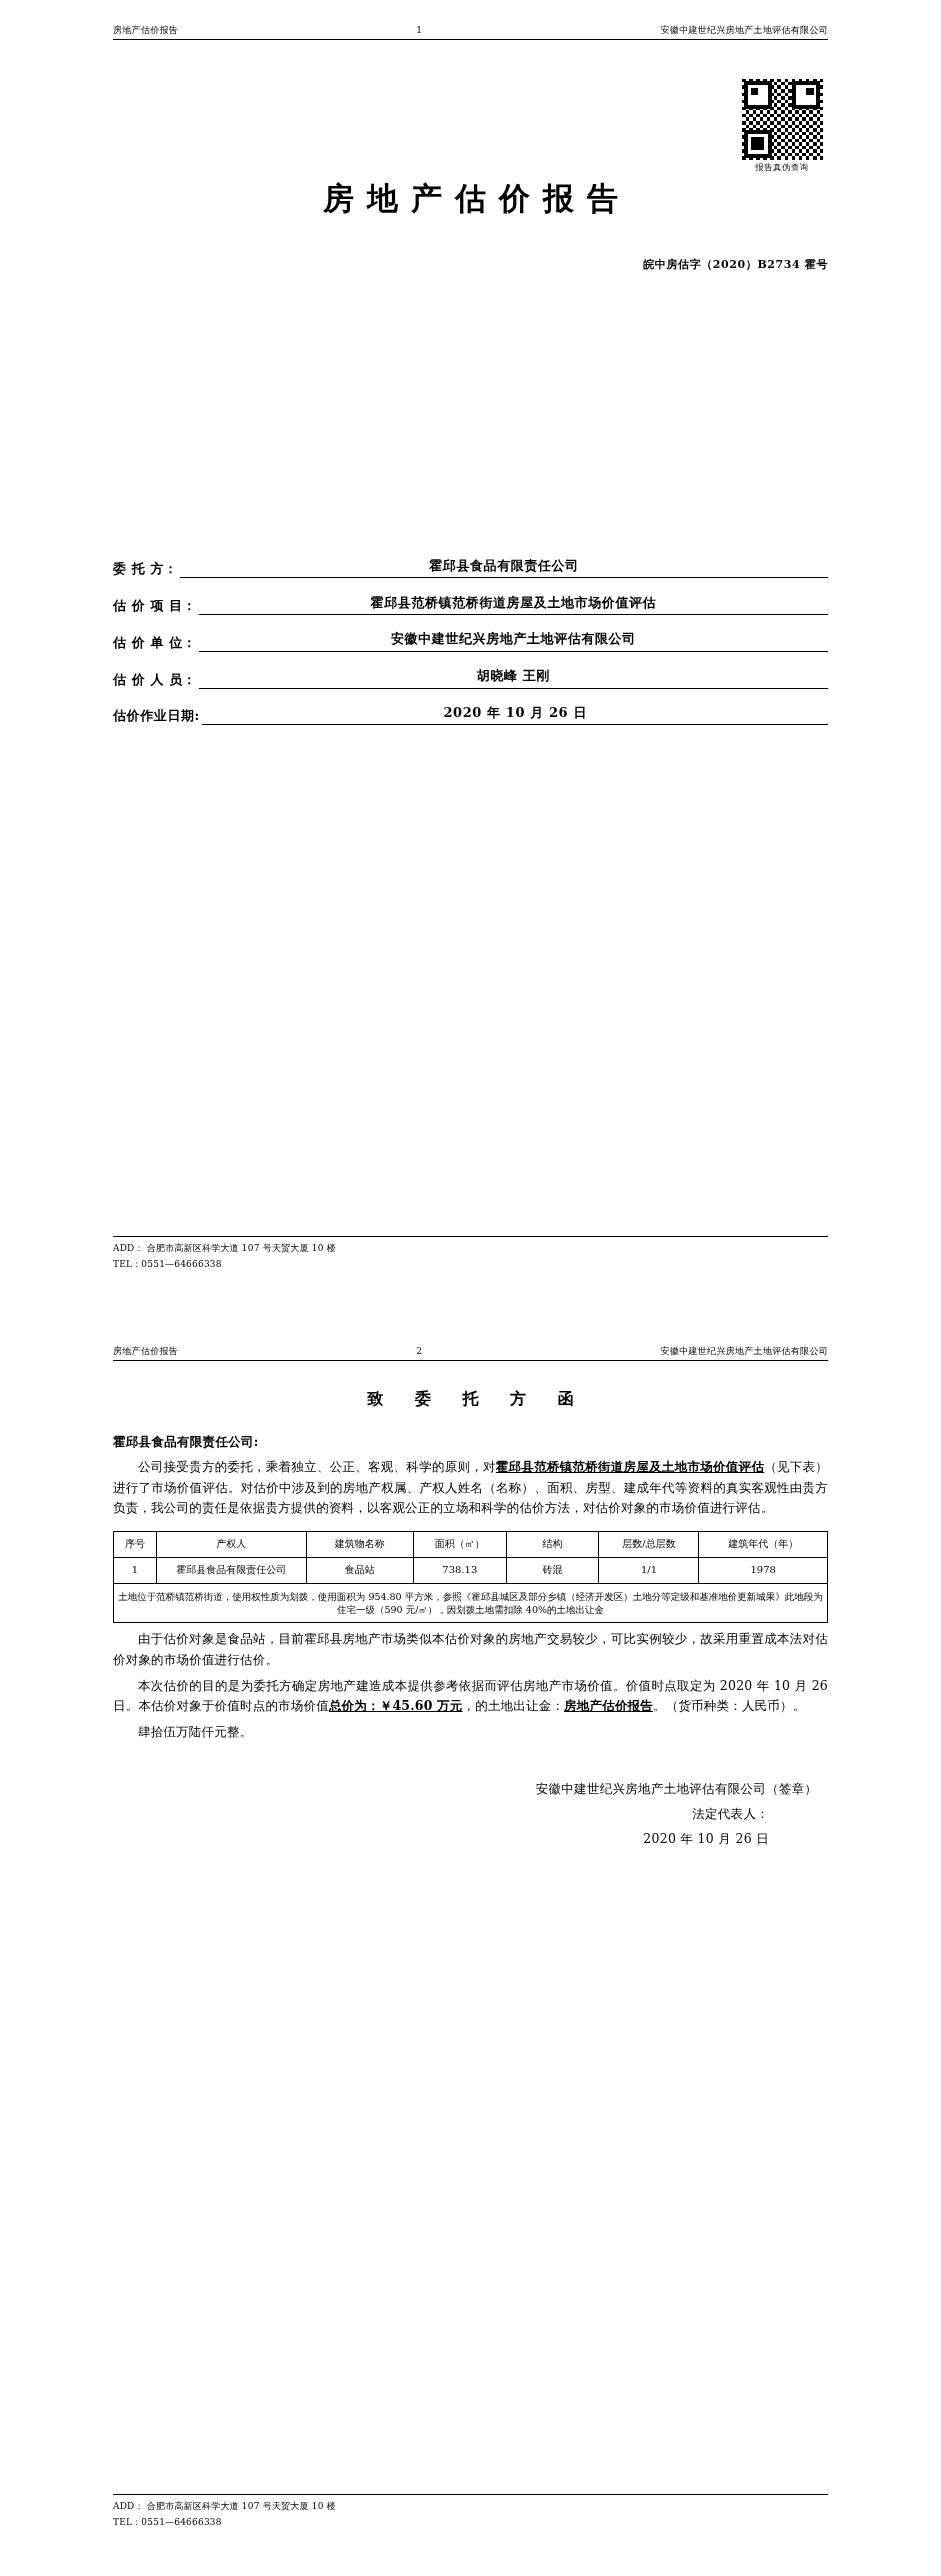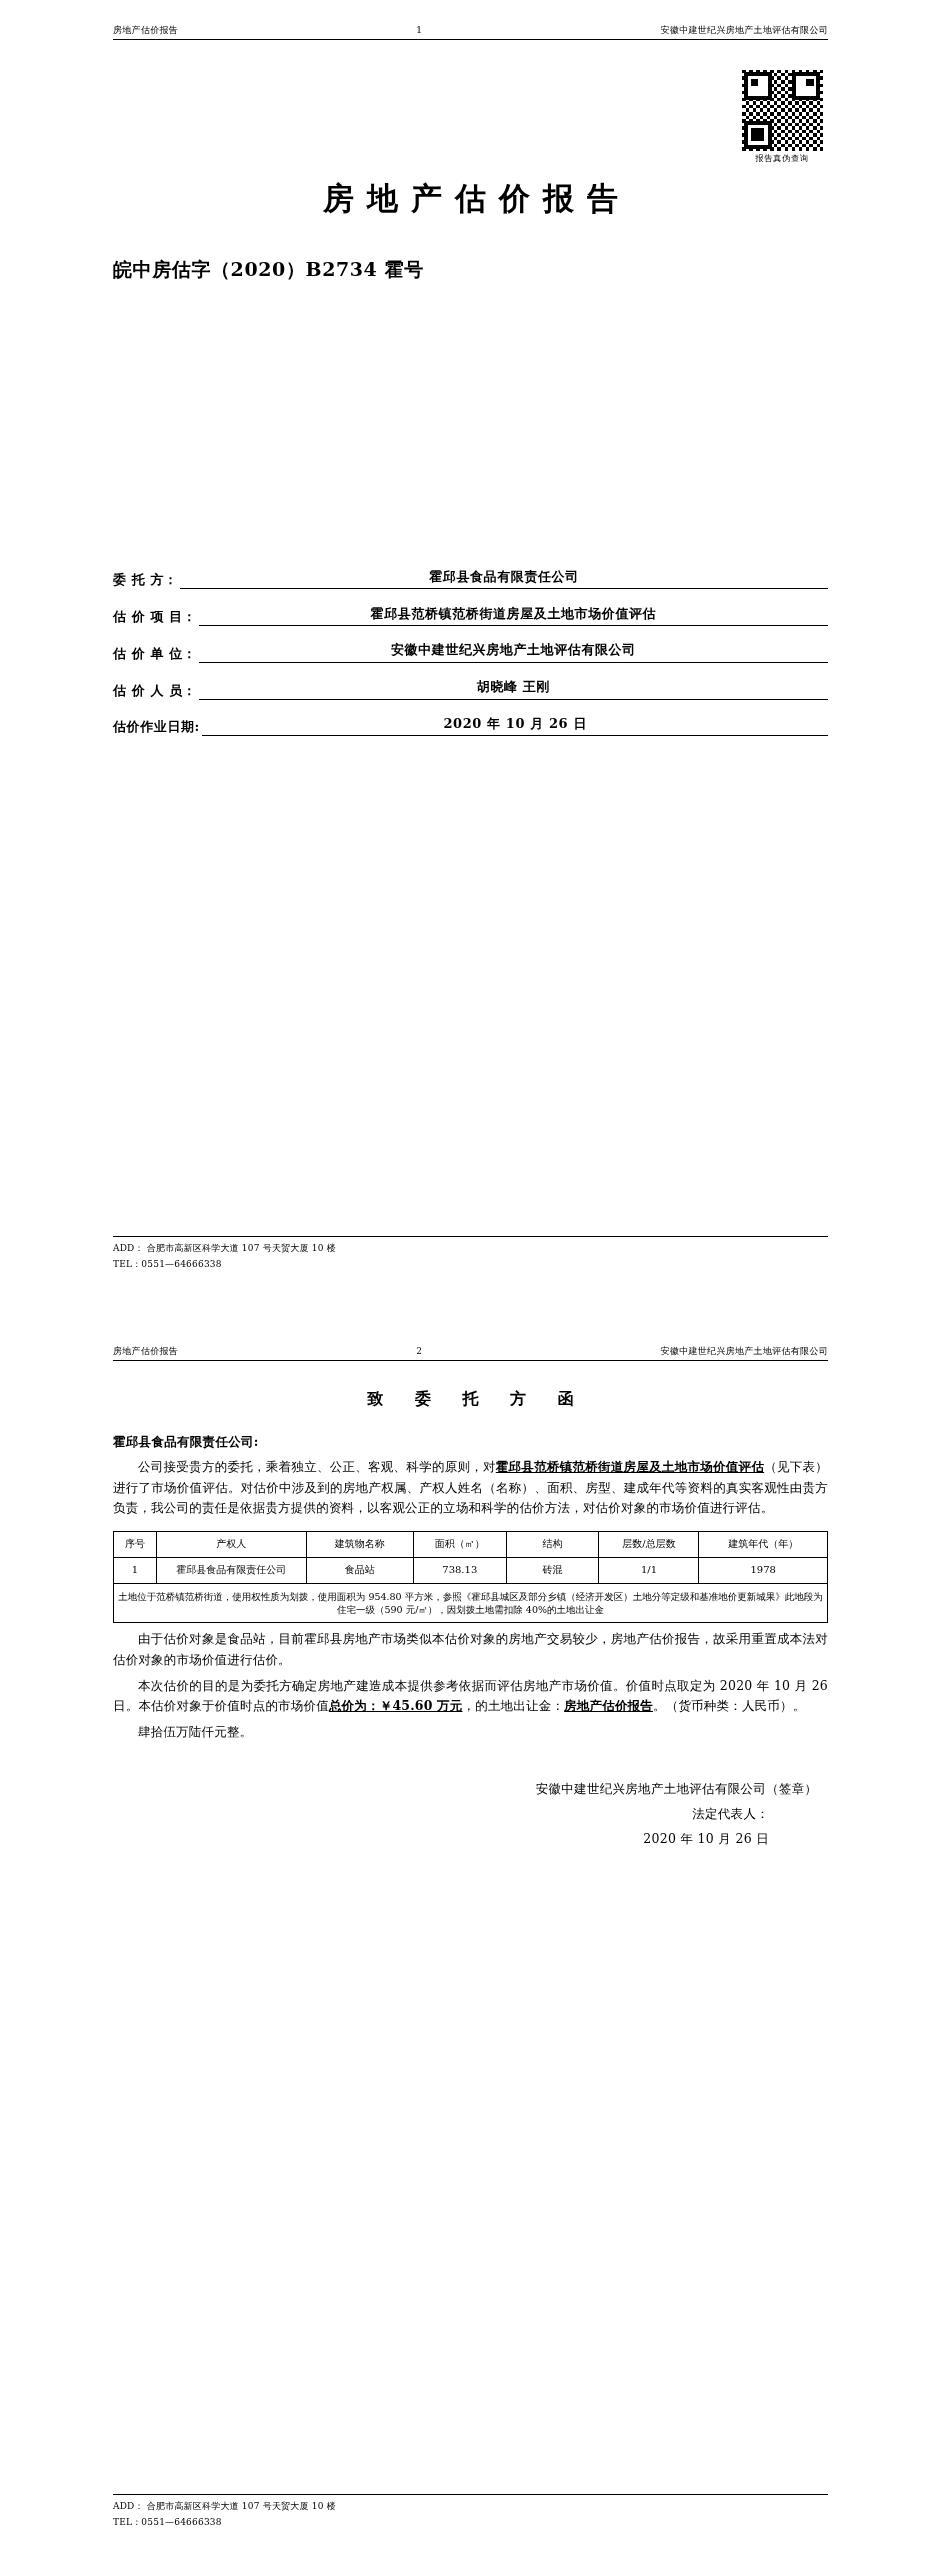--- a/index.html
+++ b/index.html
@@ -48,21 +48,21 @@
     line-height: 1.7;
     letter-spacing: 0.2px;
   }
 
   .pg1-head { padding-top: 25px; }
 
   
   .qr-wrap {
     position: absolute;
     right: 113px;
-    top: 70px;
+    top: 79px;
     width: 92px;
     text-align: center;
   }
   .qr-code {
     width: 81px;
     height: 81px;
     margin: 0 auto;
     background-color: #000;
     background-image:
       repeating-linear-gradient(90deg, #000 0 3.6px, #fff 3.6px 7.1px),
@@ -114,22 +114,22 @@
   .doc-title {
     text-align: center;
     font-size: 31px;
     font-weight: bold;
     letter-spacing: 13px;
     margin-top: 138px;
     padding-left: 13px;
     font-family: "DejaVu Serif", "Liberation Serif", serif;
   }
   .doc-number {
-    text-align: left;
-    font-size: 19px;
+    text-align: right;
+    font-size: 11px;
     font-weight: bold;
     margin-top: 37px;
     letter-spacing: 0.6px;
   }
 
   
   .fields {
     margin-top: 285px;
   }
   .field-row {
@@ -320,21 +320,21 @@
           <td>砖混</td>
           <td>1/1</td>
           <td>1978</td>
         </tr>
         <tr>
           <td class="note" colspan="7">土地位于范桥镇范桥街道，使用权性质为划拨，使用面积为 954.80 平方米，参照《霍邱县城区及部分乡镇（经济开发区）土地分等定级和基准地价更新城果》此地段为住宅一级（590 元/㎡），因划拨土地需扣除 40%的土地出让金</td>
         </tr>
       </tbody>
     </table>
 
-    <div class="para">由于估价对象是食品站，目前霍邱县房地产市场类似本估价对象的房地产交易较少，房地产估价报告，故采用重置成本法对估价对象的市场价值进行估价。</div>
+    <div class="para">由于估价对象是食品站，目前霍邱县房地产市场类似本估价对象的房地产交易较少，可比实例较少，故采用重置成本法对估价对象的市场价值进行估价。</div>
 
     <div class="para">
       <span>本次估价的目的是为委托方确定房地产建造成本提供参考依据而评估房地产市场价值。价值时点取定为 2020 年 10 月 26 日。本估价对象于价值时点的市场价值</span><span class="u b">总价为：￥45.60 万元</span><span>，的土地出让金：</span><span class="u b">房地产估价报告</span><span>。（货币种类：人民币）。</span>
     </div>
 
     <div class="para">肆拾伍万陆仟元整。</div>
 
     <div class="sign-block">
       <div class="sign-line">安徽中建世纪兴房地产土地评估有限公司（签章）</div>
       <div class="sign-line l2">法定代表人：</div>

